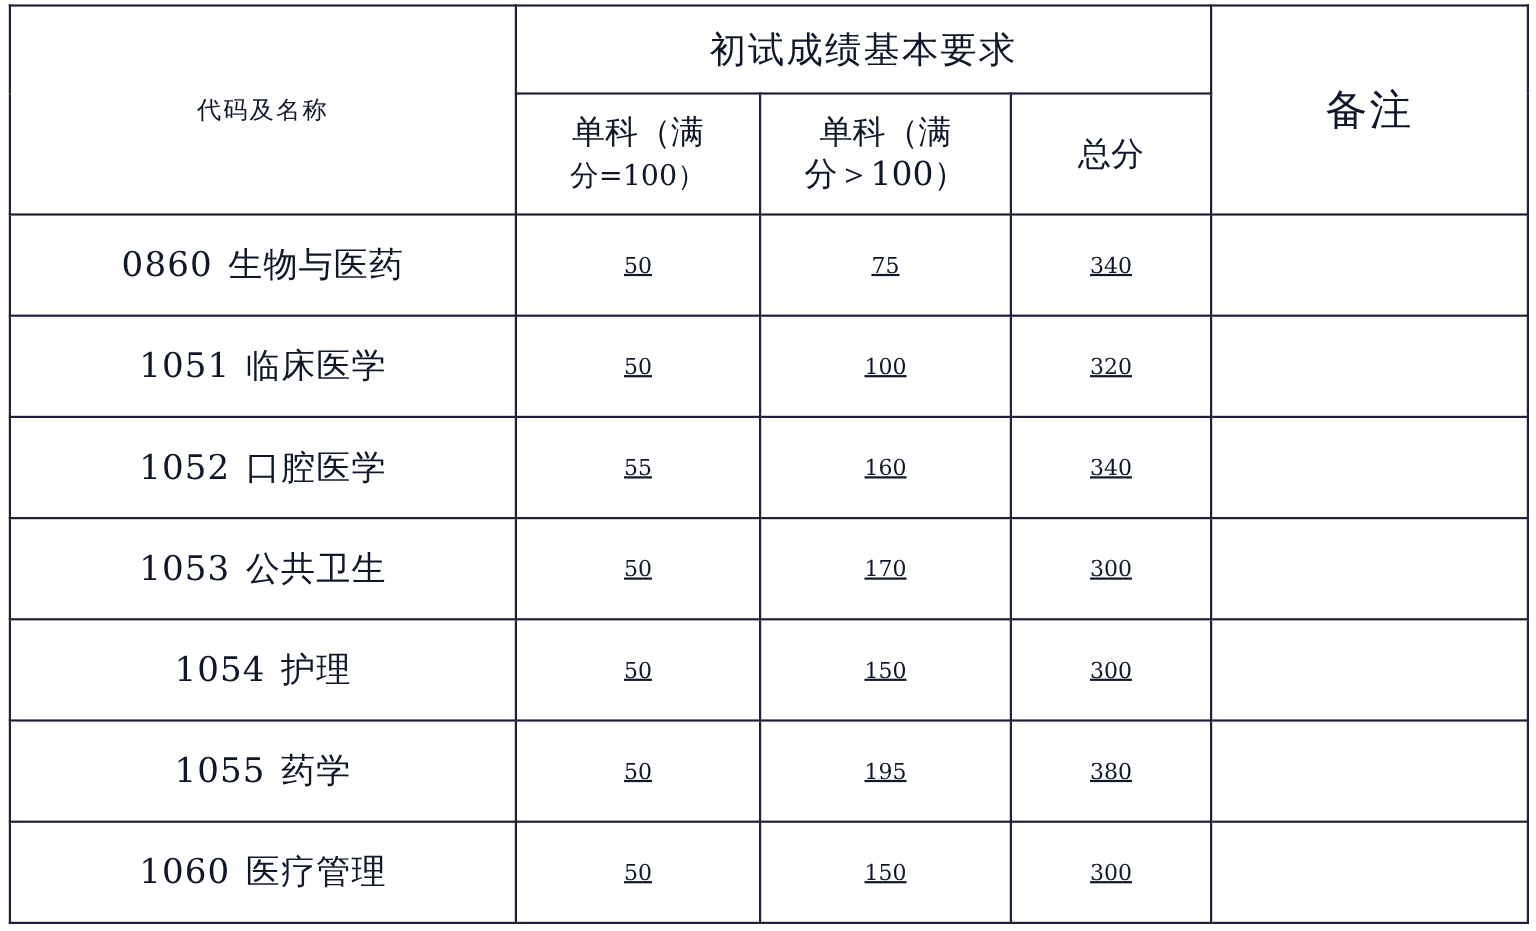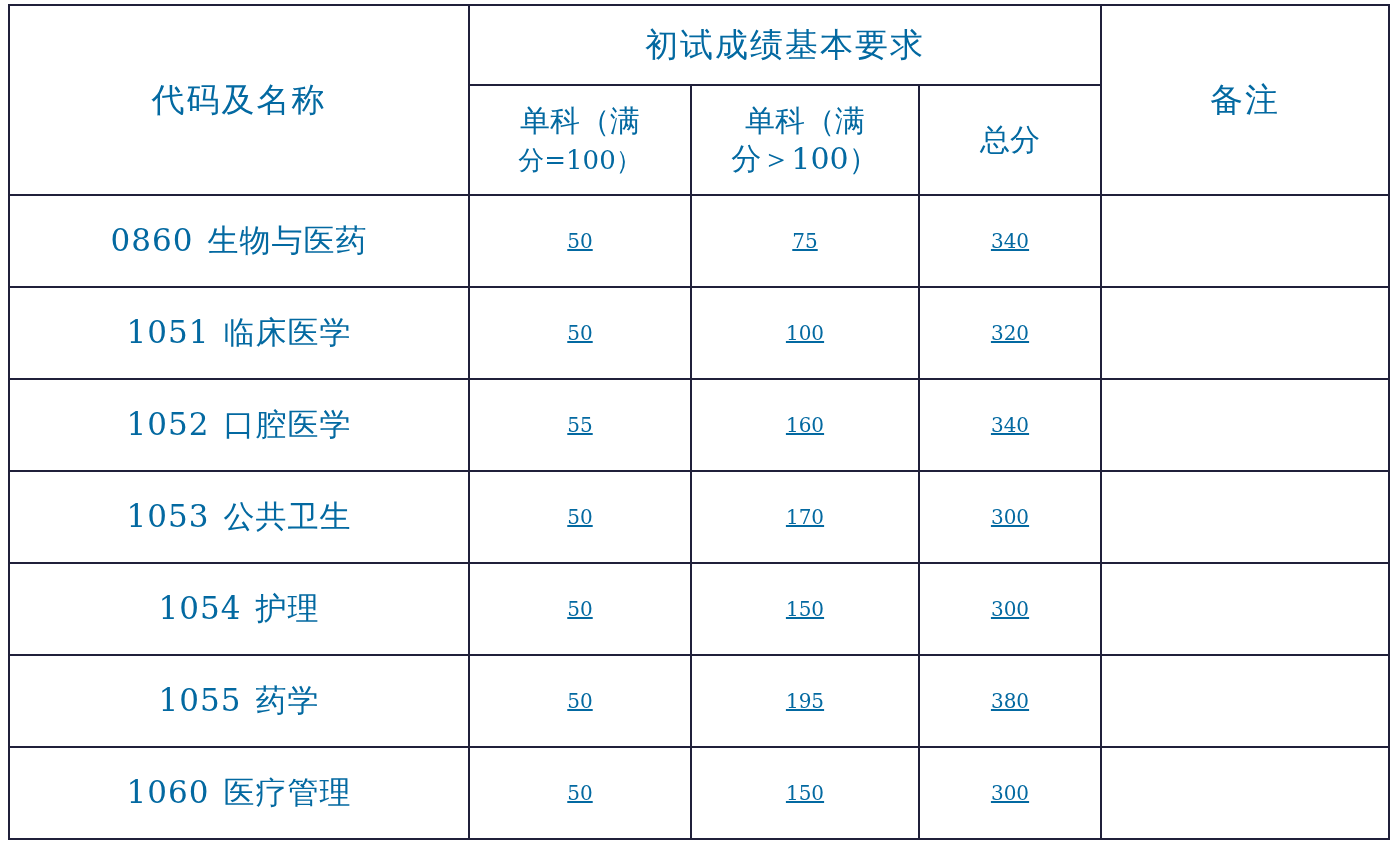--- a/index.html
+++ b/index.html
@@ -26,41 +26,41 @@
     width: 1380px;
     height: 836px;
   }
   table.score-table td,
   table.score-table th {
     border: 2px solid #20203a;
     text-align: center;
     vertical-align: middle;
     font-weight: normal;
     padding: 0;
-    color: #0369a1;
+    color: #0f172a;
   }
   
   col.c-name  { width: 460px; }
   col.c-sub1  { width: 222px; }
   col.c-sub2  { width: 228px; }
   col.c-total { width: 182px; }
   col.c-note  { width: 288px; }
 
   .hdr-name {
-    font-size: 33px;
+    font-size: 22px;
     letter-spacing: 2px;
     margin-top: 16px;
   }
   .hdr-group {
     font-size: 33px;
     letter-spacing: 2px;
     height: 78px;
   }
   .hdr-note {
-    font-size: 33px;
+    font-size: 38px;
     letter-spacing: 2px;
   }
   .hdr-sub {
     font-size: 30px;
     line-height: 1.28;
     padding: 6px 14px;
     height: 108px;
   }
   .hdr-sub .small {
     font-size: 26px;

